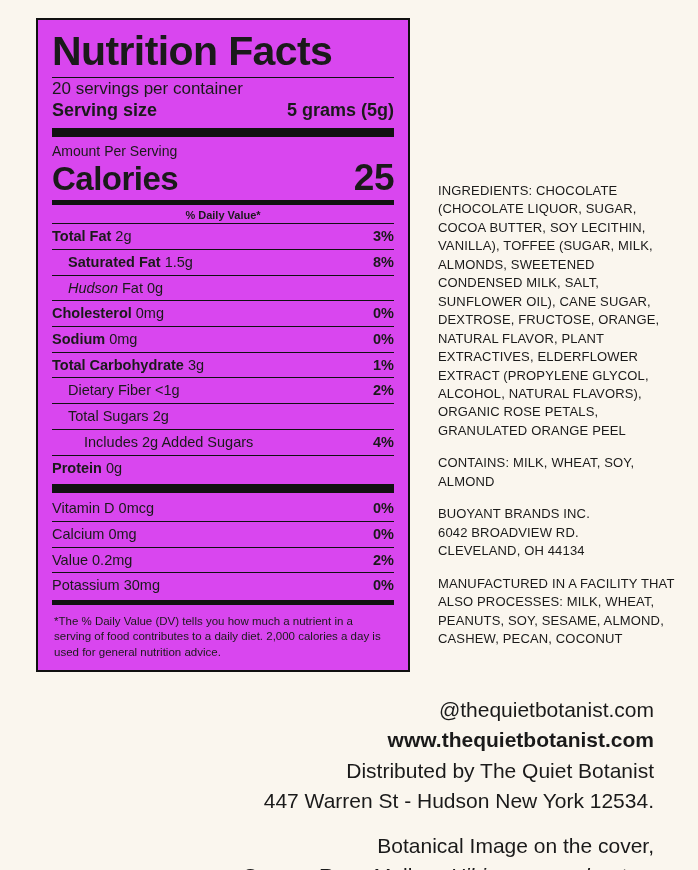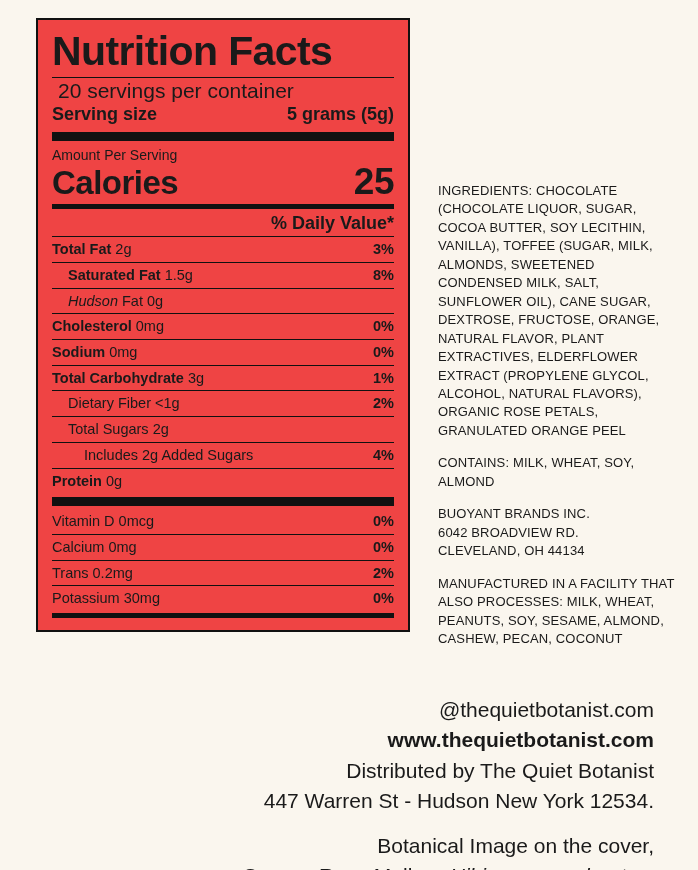--- a/index.html
+++ b/index.html
@@ -17,21 +17,21 @@
   }
 
   
   .nf-panel {
     position: absolute;
     left: 36px;
     top: 18px;
     width: 374px;
     box-sizing: border-box;
     border: 2px solid #111;
-    background: #ef4444;
+    background: #d946ef;
     padding: 8px 14px 10px 14px;
   }
   .nf-title {
     font-size: 41px;
     font-weight: bold;
     letter-spacing: -0.6px;
     line-height: 1.06;
     margin: 2px 0 4px 0;
     font-family: "Liberation Sans", sans-serif;
   }
@@ -41,23 +41,22 @@
   }
   .rule-med {
     border-bottom: 5px solid #111;
     margin: 2px 0 2px 0;
   }
   .rule-thin {
     border-bottom: 1px solid #111;
     margin: 0;
   }
   .servings-line {
-    font-size: 21px;
+    font-size: 17px;
     padding: 1px 0 0 0;
-    margin-left: 6px;
   }
   .serving-size-row {
     display: flex;
     justify-content: space-between;
     align-items: baseline;
     font-size: 18px;
     font-weight: bold;
     padding: 1px 0 3px 0;
     text-align: center;
   }
@@ -78,22 +77,22 @@
     letter-spacing: -0.5px;
     line-height: 1.0;
   }
   .cal-value {
     font-size: 37px;
     font-weight: bold;
     letter-spacing: -0.5px;
     line-height: 1.0;
   }
   .dv-header {
-    text-align: right;
-    font-size: 18px;
+    text-align: center;
+    font-size: 11px;
     font-weight: bold;
     padding: 2px 0 2px 0;
   }
   .nf-row {
     display: flex;
     justify-content: space-between;
     align-items: baseline;
     font-size: 14.5px;
     padding: 4px 0 4px 0;
     line-height: 1.15;
@@ -238,31 +237,32 @@
   </div>
   <div class="rule-thin"></div>
 
   <div class="nf-row">
     <span class="left">Calcium 0mg</span>
     <span class="right">0%</span>
   </div>
   <div class="rule-thin"></div>
 
   <div class="nf-row">
-    <span class="left">Trans 0.2mg</span>
+    <span class="left">Value 0.2mg</span>
     <span class="right">2%</span>
   </div>
   <div class="rule-thin"></div>
 
   <div class="nf-row">
     <span class="left">Potassium 30mg</span>
     <span class="right">0%</span>
   </div>
   <div class="rule-med"></div>
 
+  <div class="nf-footnote">*The % Daily Value (DV) tells you how much a nutrient in a serving of food contributes to a daily diet. 2,000 calories a day is used for general nutrition advice.</div>
 </div>
 
 <div class="right-col">
   <p>INGREDIENTS: CHOCOLATE (CHOCOLATE LIQUOR, SUGAR, COCOA BUTTER, SOY LECITHIN, VANILLA), TOFFEE (SUGAR, MILK, ALMONDS, SWEETENED CONDENSED MILK, SALT, SUNFLOWER OIL), CANE SUGAR, DEXTROSE, FRUCTOSE, ORANGE, NATURAL FLAVOR, PLANT EXTRACTIVES, ELDERFLOWER EXTRACT (PROPYLENE GLYCOL, ALCOHOL, NATURAL FLAVORS), ORGANIC ROSE PETALS, GRANULATED ORANGE PEEL</p>
   <p>CONTAINS: MILK, WHEAT, SOY, ALMOND</p>
   <p>
     <span>BUOYANT BRANDS INC.</span><br>
     <span>6042 BROADVIEW RD.</span><br>
     <span>CLEVELAND, OH 44134</span>
   </p>

